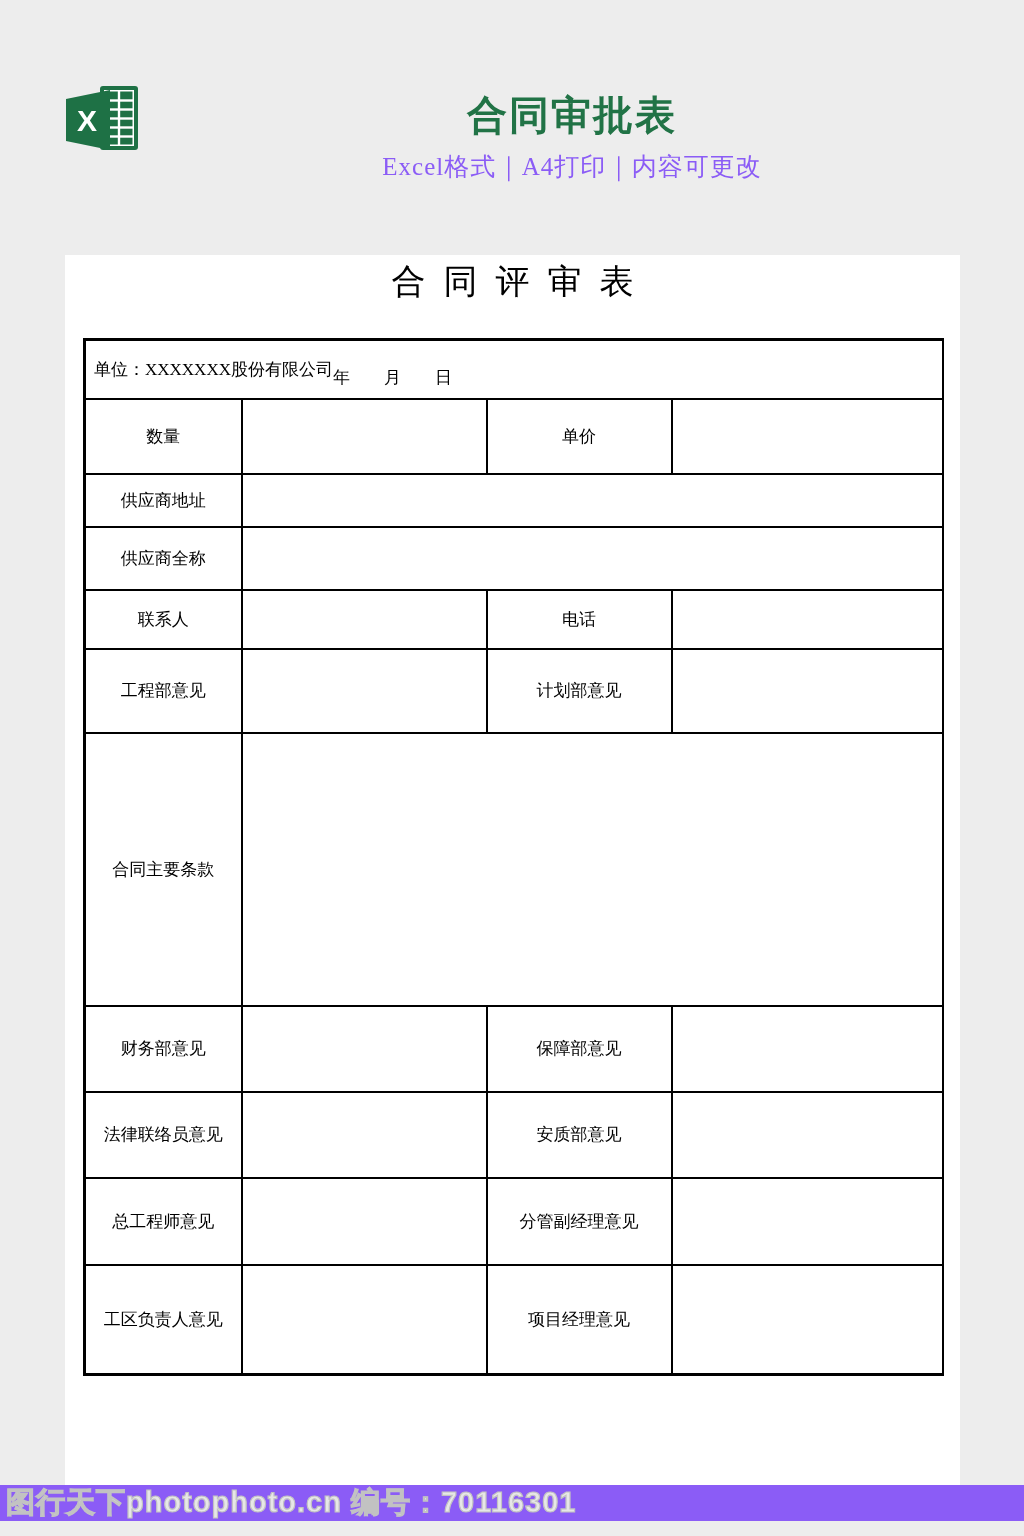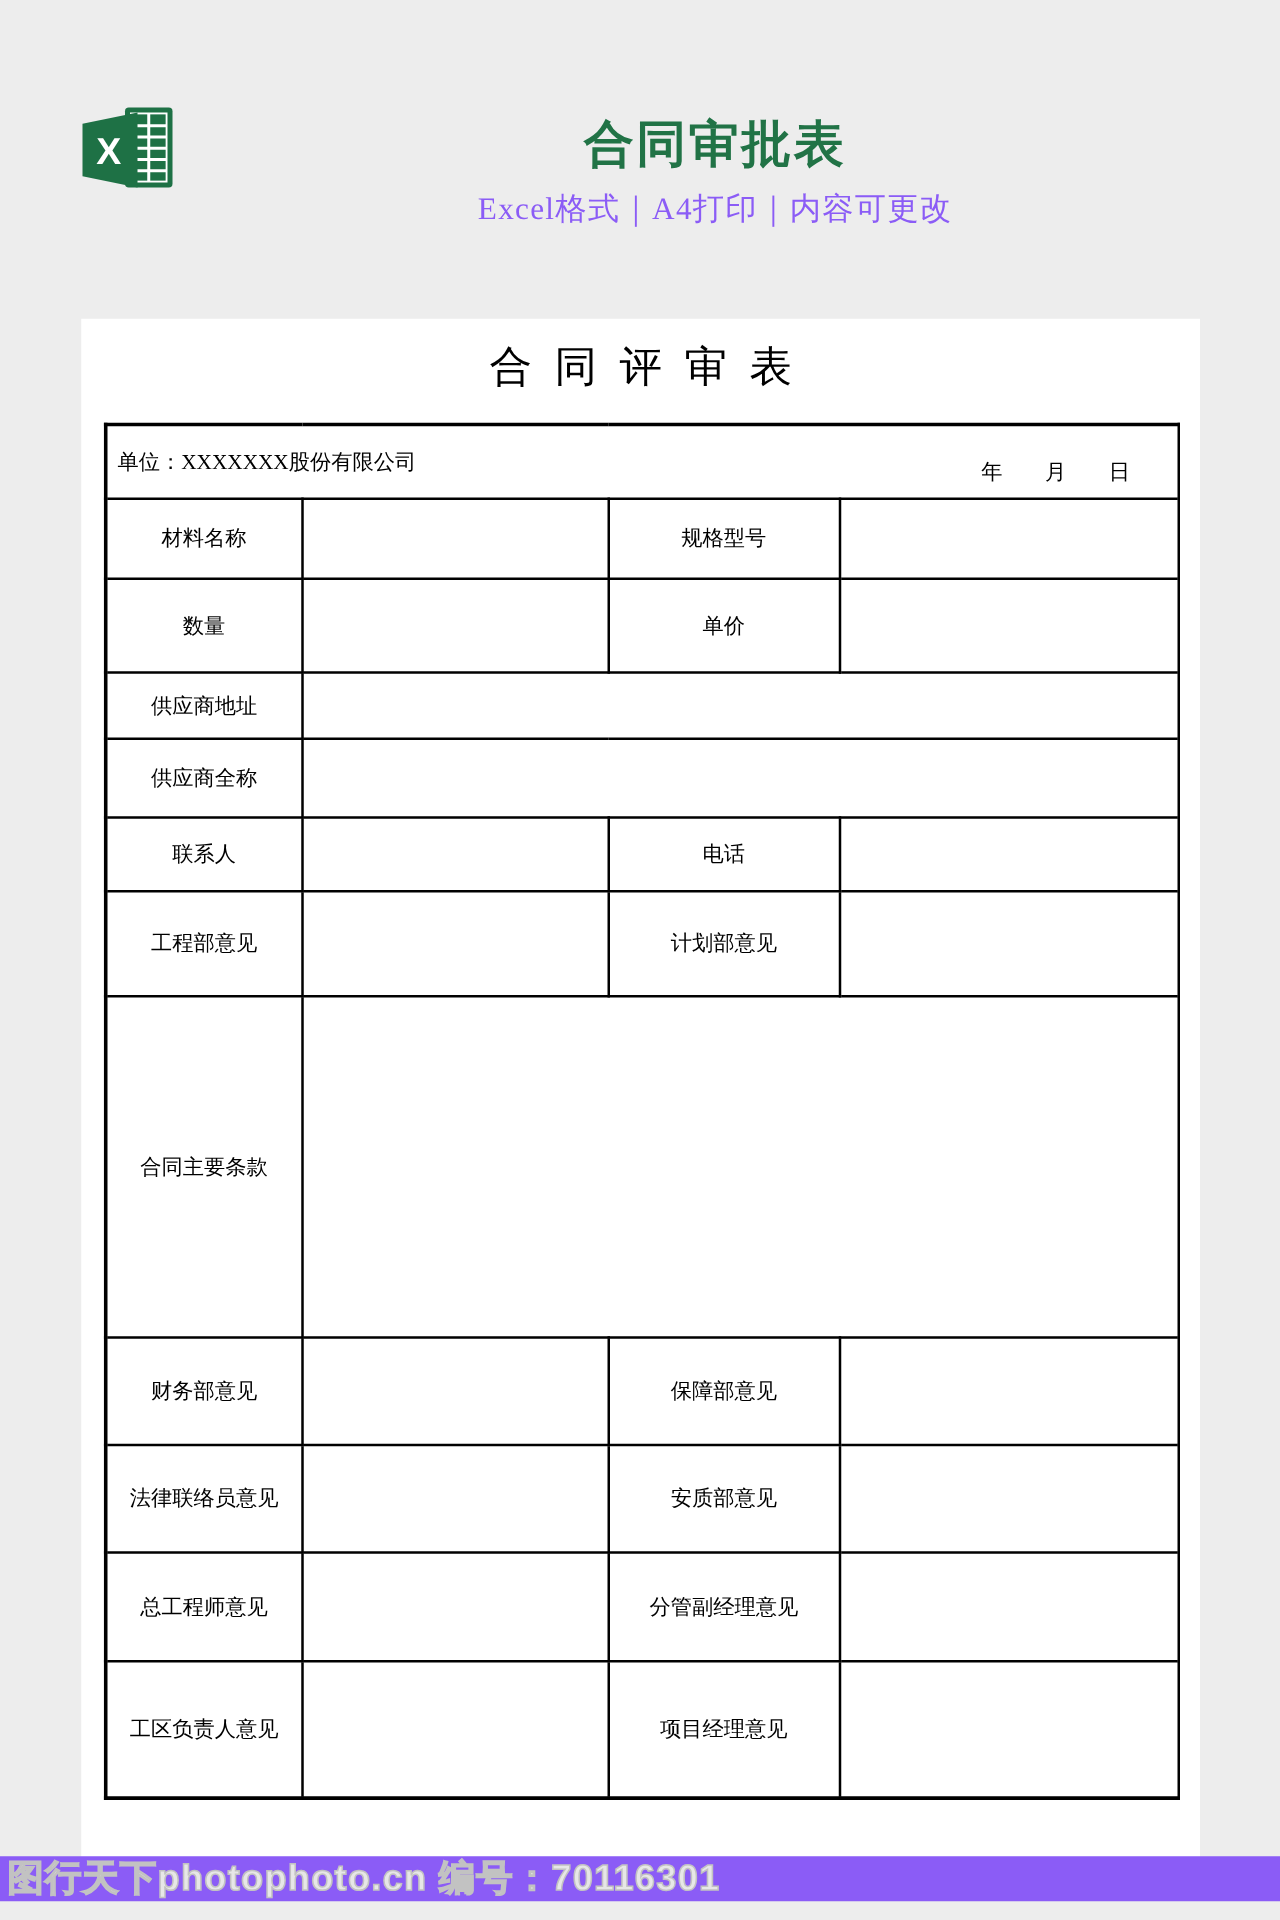--- a/index.html
+++ b/index.html
@@ -32,21 +32,21 @@
     letter-spacing:1px;
   }
 
   
   .page {
     position:absolute; left:65px; top:255px;
     width:895px; height:1231px;
     background:#ffffff;
   }
   .doc-title {
-    margin-top:16px;
+    margin-top:4px;
     text-align:center;
     font-size:34px;
     letter-spacing:18px;
     text-indent:18px;
     color:#000;
   }
   .table-wrap {
     position:absolute; left:18px; top:83px;
     width:861px; height:1125px;
     overflow:hidden;
@@ -60,21 +60,21 @@
   table.form td {
     border:2px solid #000;
     font-size:17px;
     text-align:center;
     vertical-align:middle;
     padding:0;
     overflow:hidden;
   }
   td.unit-cell { text-align:left; }
   .unit-inner {
-    display:flex; justify-content:space-between; align-items:center;
+    display:flex; align-items:center;
     padding:0 38px 0 8px;
   }
   .date-part { white-space:pre;margin-top:17px; }
 
   
   .footer-bar {
     position:absolute; left:0; top:1485px;
     width:1024px; height:36px;
     background:#8b5cf6;
     display:flex; align-items:center;
@@ -127,26 +127,20 @@
         <tr style="height:59px">
           <td colspan="4" class="unit-cell">
             <div class="unit-inner">
               <span>单位：XXXXXXX股份有限公司</span>
               <span class="date-part">年　　月　　日</span>
             </div>
           </td>
         </tr>
 
 
-        <tr style="height:64px">
-          <td>材料名称</td>
-          <td></td>
-          <td>规格型号</td>
-          <td></td>
-        </tr>
 
         <tr style="height:75px">
           <td>数量</td>
           <td></td>
           <td>单价</td>
           <td></td>
         </tr>
 
         <tr style="height:53px">
           <td>供应商地址</td>

